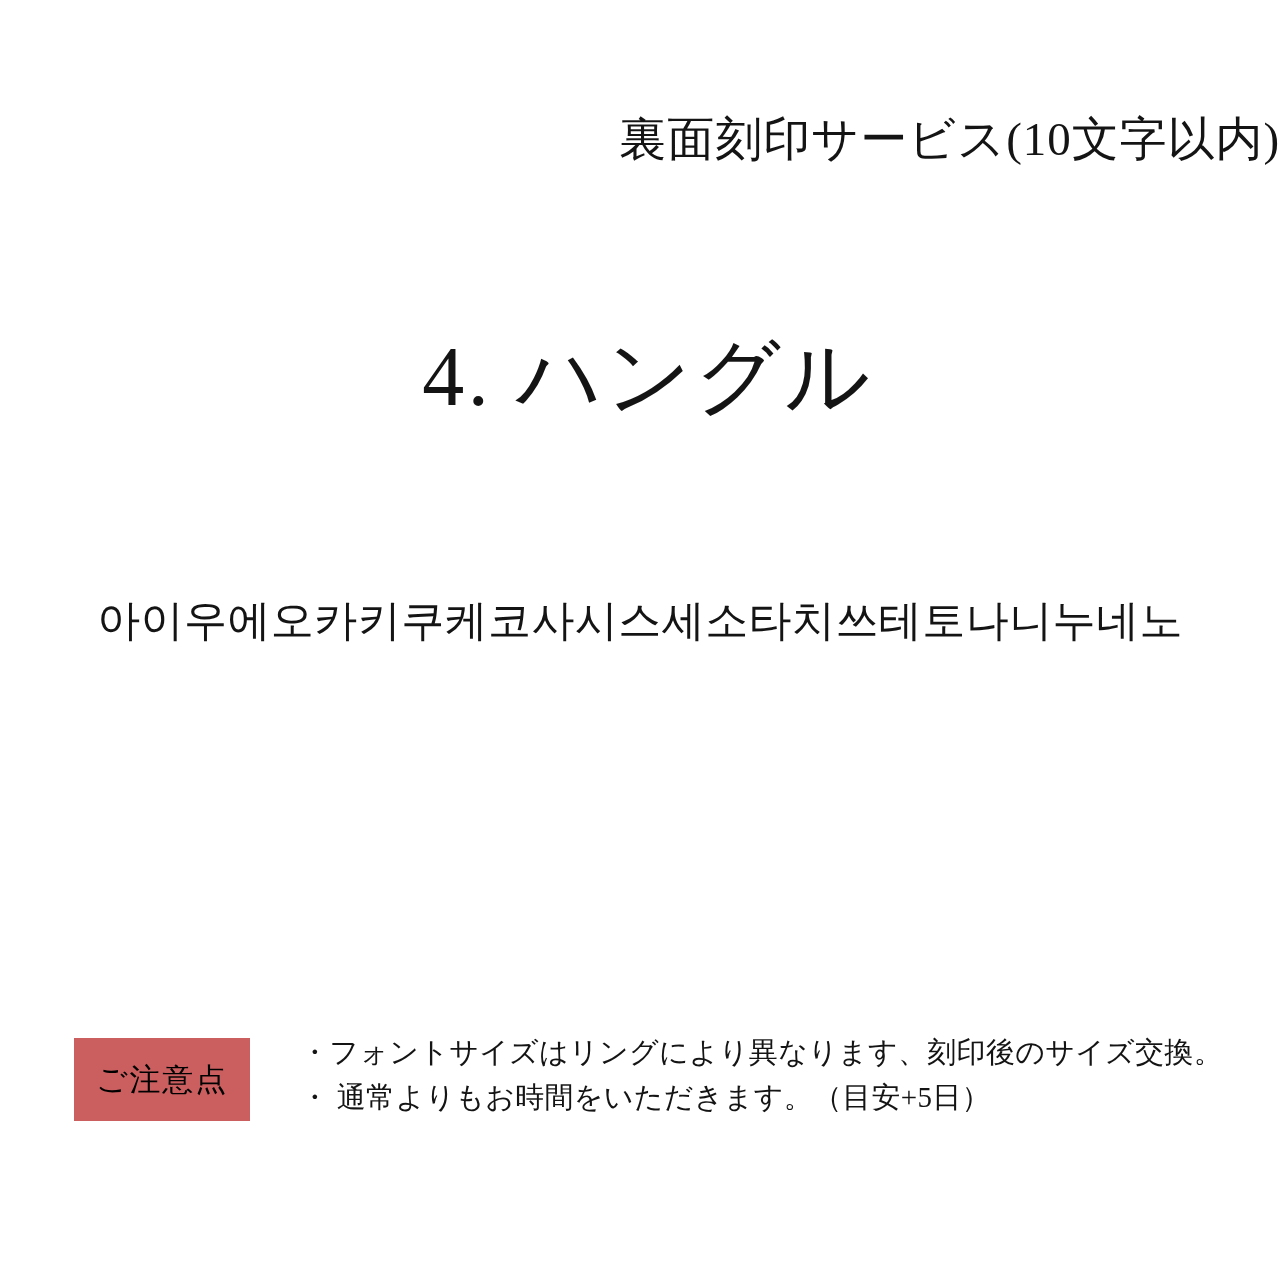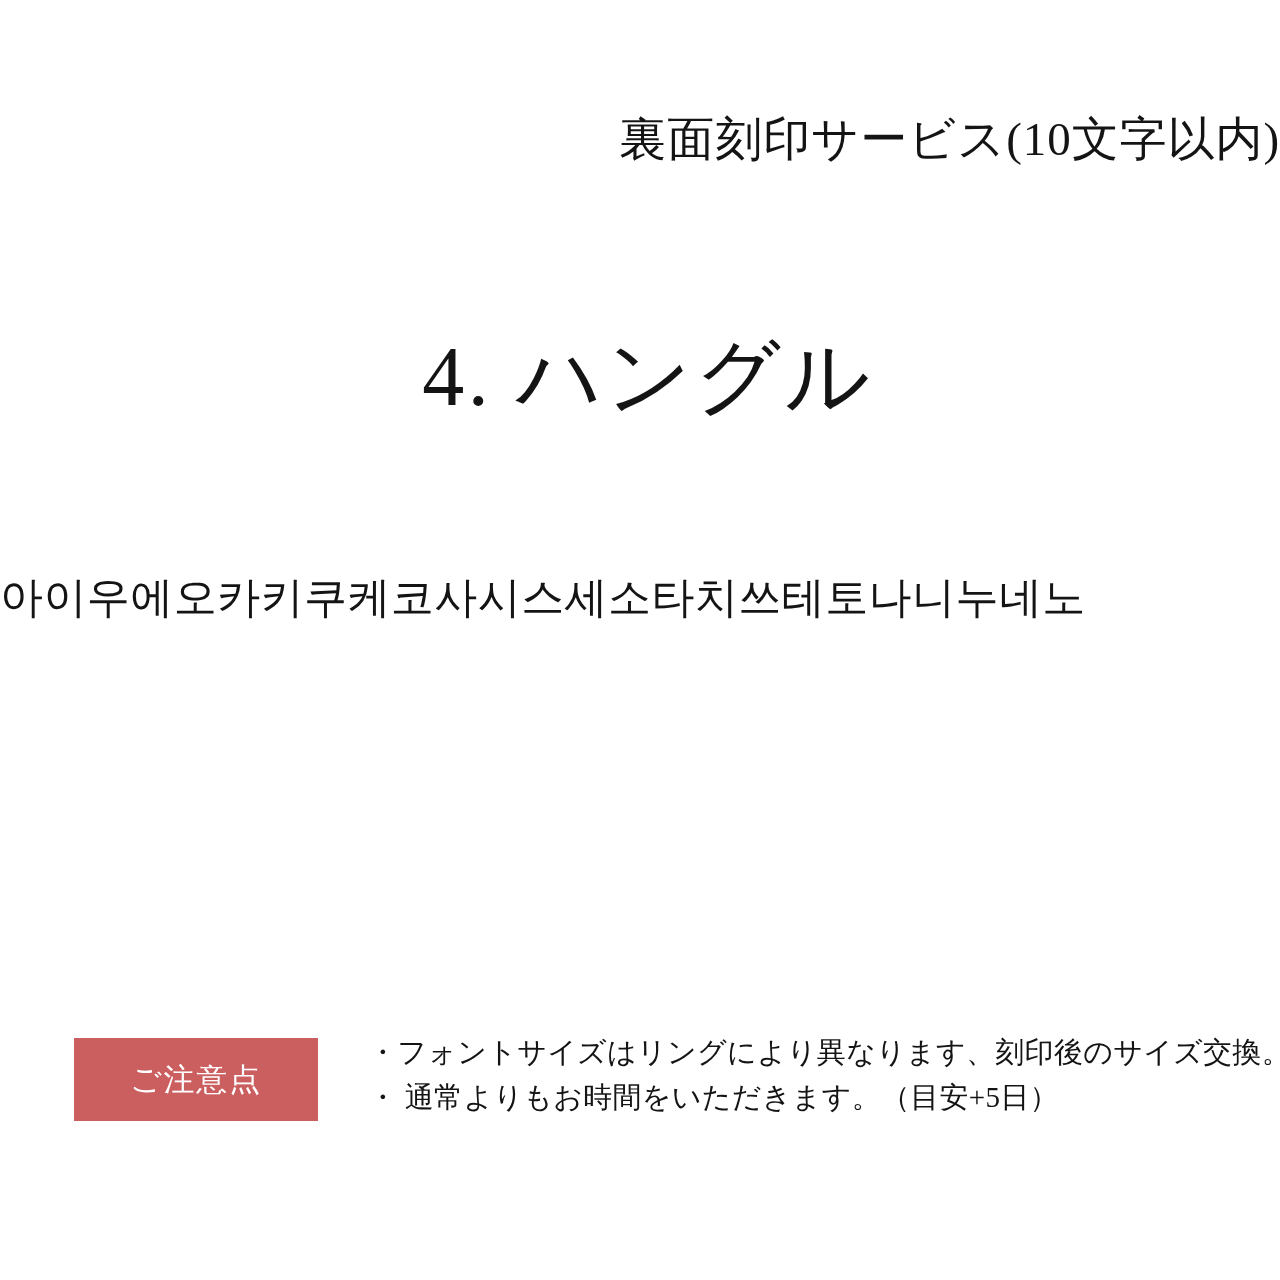--- a/index.html
+++ b/index.html
@@ -45,24 +45,24 @@
     font-size: 84px;
     font-family: "Liberation Serif", serif;
     letter-spacing: 0.04em;
     color: #141414;
     font-weight: 400;
     white-space: nowrap;
   }
 
   .sample-block {
     position: absolute;
-    top: 565px;
+    top: 588px;
     left: 0;
     width: 1280px;
-    text-align: left;
+    text-align: center;
   }
   .sample-line {
     font-family: "Liberation Sans", sans-serif;
     font-size: 43px;
     line-height: 64px;
     letter-spacing: 0.01em;
     color: #141414;
     white-space: nowrap;
   }
 
@@ -70,24 +70,24 @@
     position: absolute;
     left: 74px;
     top: 1030px;
     width: 1160px;
     display: flex;
     align-items: flex-start;
   }
 
   .notice-badge {
     flex: 0 0 auto;
-    width: 244px;
+    width: 176px;
     height: 83px;
     background: #cb5f60;
-    color: #ffffff;
+    color: #000000;
     display: flex;
     align-items: center;
     justify-content: center;
     font-size: 31px;
     font-family: "Liberation Serif", serif;
     letter-spacing: 0.06em;
     margin-top: 8px;
   }
 
   .notice-list {

